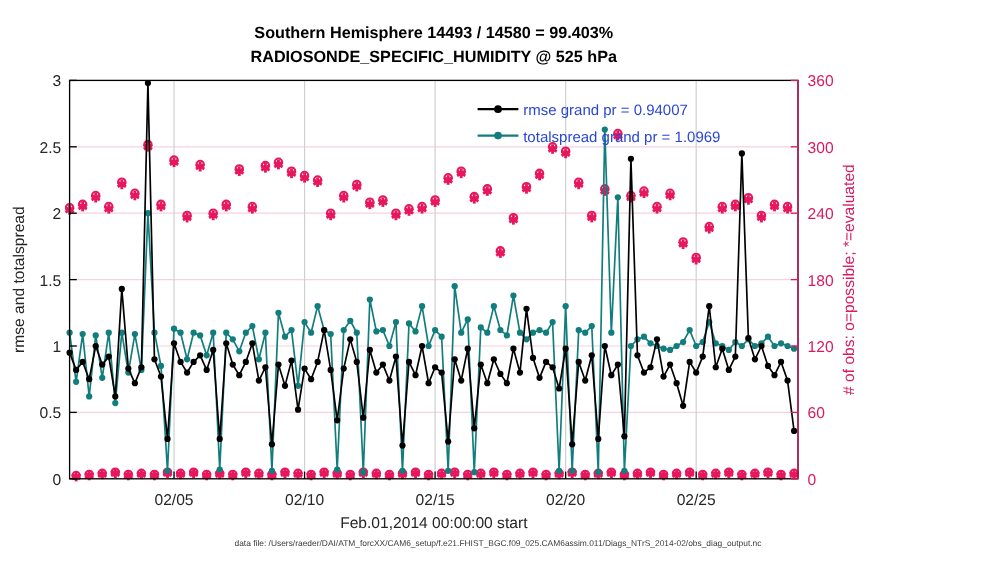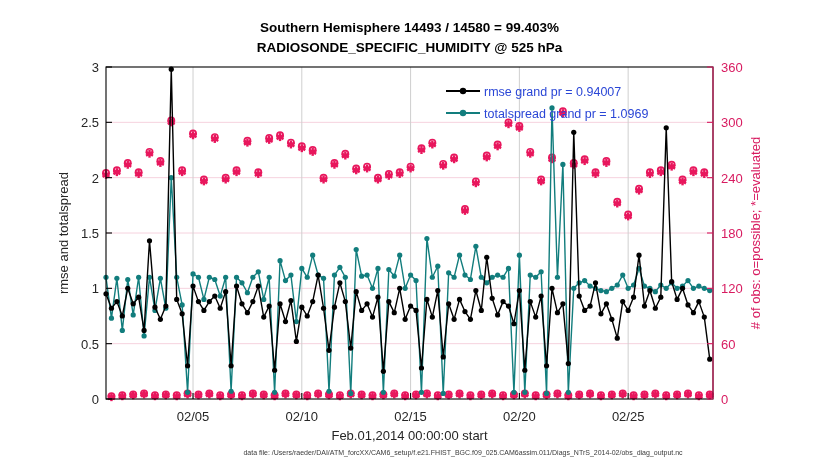--- a/index.html
+++ b/index.html
@@ -1,21 +1,21 @@
 <!DOCTYPE html>
 <html><head>
 <meta charset="utf-8">
 <style>
   html,body{margin:0;padding:0;}
   body{
     width:830px;height:470px;background:#ffffff;
     font-family:"Liberation Sans", sans-serif;
     overflow:hidden;position:relative;
   }
-  #figure{position:absolute;left:0;top:0;width:764px;height:470px;padding-left:48px;}
+  #figure{position:absolute;left:0;top:0;width:764px;height:470px;}
   .ttl{
     font-size:13.5px;font-weight:bold;fill:#000000;
     font-family:"Liberation Sans", sans-serif;
   }
   .axlabel{font-size:13px;fill:#262626;font-family:"Liberation Sans", sans-serif;}
   .axlabel-r{font-size:13px;fill:#d81b60;font-family:"Liberation Sans", sans-serif;}
   .tick{font-size:13px;fill:#262626;font-family:"Liberation Sans", sans-serif;}
   .tick-r{font-size:13px;fill:#d81b60;font-family:"Liberation Sans", sans-serif;}
   .legtxt{font-size:12.5px;fill:#2a46d6;font-family:"Liberation Sans", sans-serif;}
   .foot{font-size:7px;fill:#3a3a3a;font-family:"Liberation Sans", sans-serif;}

